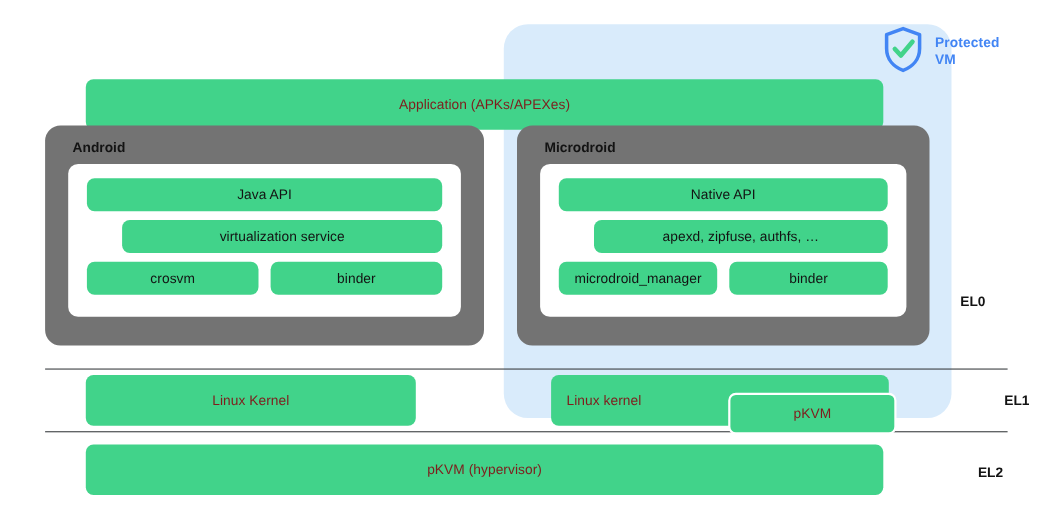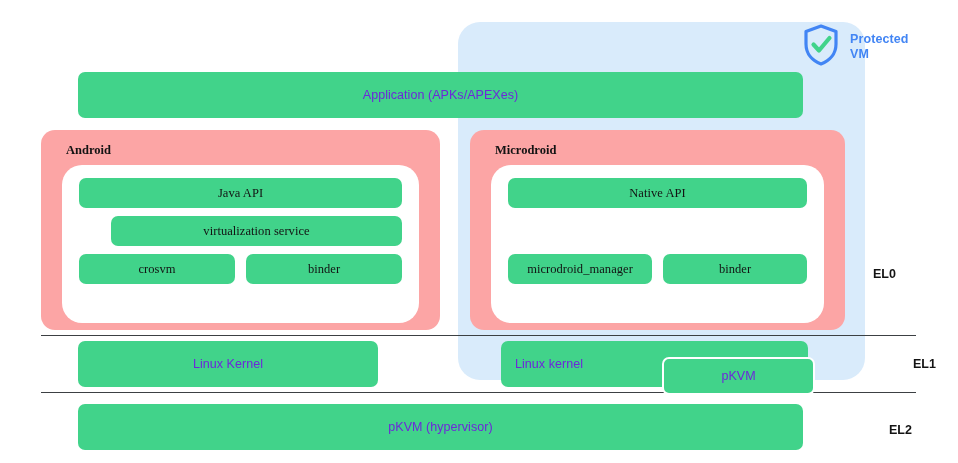--- a/index.html
+++ b/index.html
@@ -50,60 +50,59 @@
 
   
   .gbox {
     position: absolute;
     background: #41d38a;
     border-radius: 7px;
     display: flex;
     align-items: center;
     justify-content: center;
     font-size: 12.5px;
-    color: #6d28d9;
+    color: #7f1d1d;
     letter-spacing: .05px;
   }
   .gbox.left-text {
     justify-content: flex-start;
     padding-left: 14px;
   }
 
   
   .app-bar {
     left: 78px; top: 72px;
     width: 725px; height: 46px;
   }
 
   
   .os-panel {
     position: absolute;
-    background: #fca5a5;
+    background: #737373;
     border-radius: 14px;
-    top: 130px;
+    top: 114px;
     height: 200px;
-    font-family: Liberation Serif, serif;
   }
   .os-panel.android   { left: 41px;  width: 399px; }
   .os-panel.microdroid{ left: 470px; width: 375px; }
 
   .os-title {
     position: absolute;
     left: 25px; top: 13px;
     font-size: 12.5px;
     font-weight: bold;
     color: #131313;
   }
   .os-inner {
     position: absolute;
     left: 21px; top: 35px;
     right: 21px;
-    height: 158px;
+    height: 139px;
     background: #ffffff;
-    border-radius: 20px;
+    border-radius: 9px;
   }
 
   
   .inner-row {
     position: absolute;
     left: 17px; right: 17px;
     height: 30px;
     display: flex;
     gap: 11px;
   }
@@ -197,20 +196,23 @@
       </div>
     </div>
   </div>
 
   <div class="os-panel microdroid">
     <div class="os-title">Microdroid</div>
     <div class="os-inner">
       <div class="inner-row r1">
         <div class="chip">Native API</div>
       </div>
+      <div class="inner-row r2">
+        <div class="chip">apexd, zipfuse, authfs, …</div>
+      </div>
       <div class="inner-row r3">
         <div class="chip">microdroid_manager</div>
         <div class="chip">binder</div>
       </div>
     </div>
   </div>
 
   <div class="rule r-el0"></div>
 
   <div class="gbox kern-left">Linux Kernel</div>

